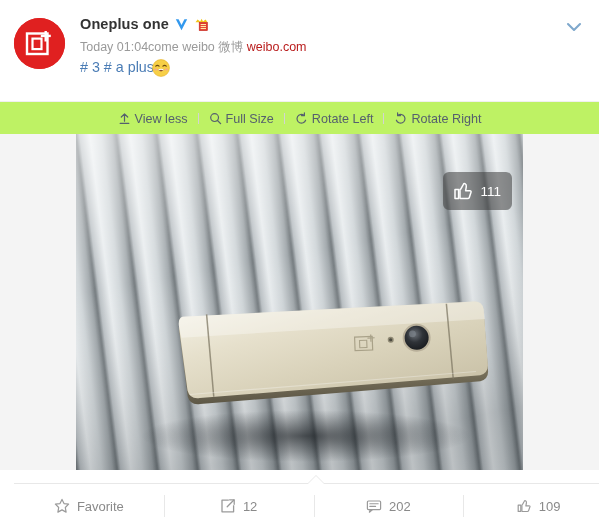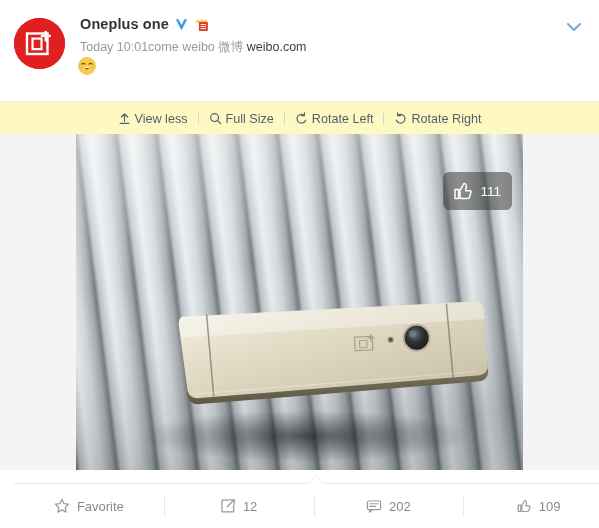--- a/index.html
+++ b/index.html
@@ -63,21 +63,21 @@
   .badge-v { display: inline-block; width: 15px; height: 15px; }
   .badge-crown { display: inline-block; width: 15px; height: 15px; }
 
   .meta-row {
     margin-top: 5px;
     font-size: 12.5px;
     color: #9a9a9a;
     line-height: 16px;
   }
   .meta-row .src { color: #9a9a9a; }
-  .meta-row .weibo-link { color: #404040; cursor: pointer; }
+  .meta-row .weibo-link { color: #b91c1c; cursor: pointer; }
 
   .post-body {
     margin-top: 7px;
     font-size: 14.3px;
     color: #333333;
     line-height: 21px;
   }
   .post-tags {
     margin-top: 2px;
     font-size: 14.3px;
@@ -113,21 +113,21 @@
     border-top: 1px solid #f0f0f0;
   }
   .img-toolbar {
     height: 31px;
     display: flex;
     align-items: center;
     justify-content: center;
     gap: 0px;
     font-size: 12.6px;
     color: #55606e;
-    background: #fef9c3;
+    background: #bef264;
     padding-top: 1px;
     text-align: center;
   }
   .tool-btn {
     display: flex;
     align-items: center;
     gap: 4px;
     padding: 0 10px;
     cursor: pointer;
     color: #55606e;
@@ -264,25 +264,26 @@
             <path d="M1.5 5.2 L3.6 2.6 L6.2 4.6 L7.6 1.8 L9.0 4.6 L11.6 2.6 L13.5 5.2 Z" fill="#f2c518"></path>
             <rect x="5.2" y="5.4" width="8.2" height="8.2" fill="#e23a2e" stroke="#c4241a" stroke-width="0.6"></rect>
             <rect x="6.6" y="7.0" width="5.4" height="1.1" fill="#ffe9a8"></rect>
             <rect x="6.6" y="9.0" width="5.4" height="1.1" fill="#ffe9a8"></rect>
             <rect x="6.6" y="11.0" width="5.4" height="1.1" fill="#ffe9a8"></rect>
           </svg>
         </span>
       </div>
 
       <div class="meta-row">
-        <span class="src">Today 10:01</span><span class="src">come weibo </span><span class="src">微博</span> <span class="weibo-link">weibo.com</span>
+        <span class="src">Today 01:04</span><span class="src">come weibo </span><span class="src">微博</span> <span class="weibo-link">weibo.com</span>
       </div>
 
 
       <div class="post-tags">
+        <span class="tag-link"># 3 # a plus</span>
         <span class="emoji-smile">
           <svg viewBox="0 0 18 18" width="18" height="18">
             <circle cx="9" cy="9" r="8.4" fill="#f7cf46"></circle>
             <circle cx="9" cy="9" r="8.4" fill="none" stroke="#e8b62f" stroke-width="0.7"></circle>
             <path d="M3.7 7.2 Q5.4 5.6 7.1 7.2" stroke="#6b4a12" stroke-width="1.1" fill="none" stroke-linecap="round"></path>
             <path d="M10.9 7.2 Q12.6 5.6 14.3 7.2" stroke="#6b4a12" stroke-width="1.1" fill="none" stroke-linecap="round"></path>
             <path d="M5.6 10.6 Q9 14.2 12.4 10.6 Z" fill="#8c4a2f"></path>
             <path d="M6.4 10.9 Q9 9.6 11.6 10.9" stroke="#ffffff" stroke-width="1.1" fill="none"></path>
             <ellipse cx="3.6" cy="10.4" rx="1.5" ry="1" fill="#f49ba0" opacity="0.75"></ellipse>
             <ellipse cx="14.4" cy="10.4" rx="1.5" ry="1" fill="#f49ba0" opacity="0.75"></ellipse>

